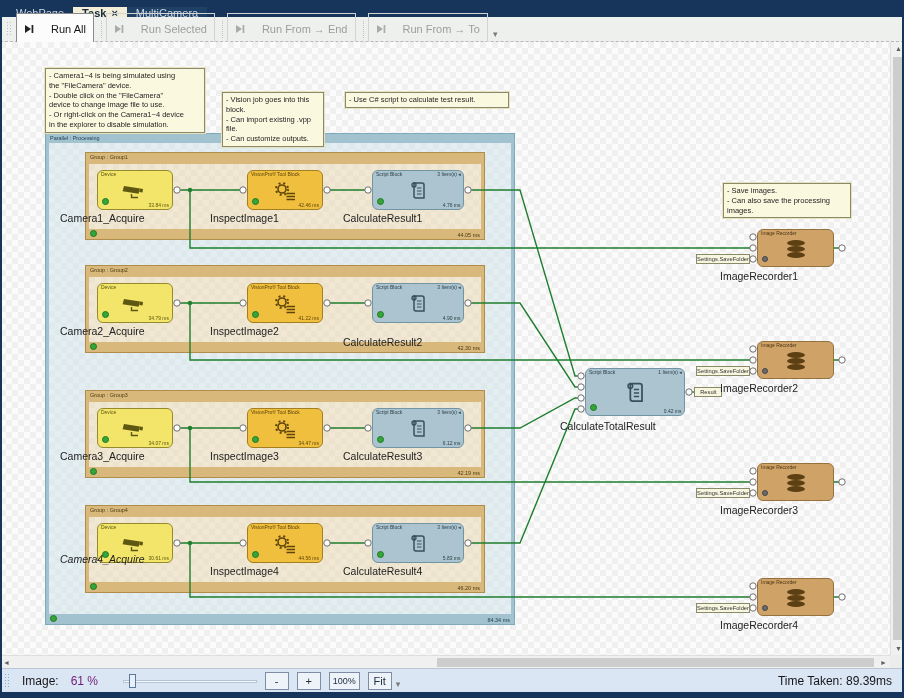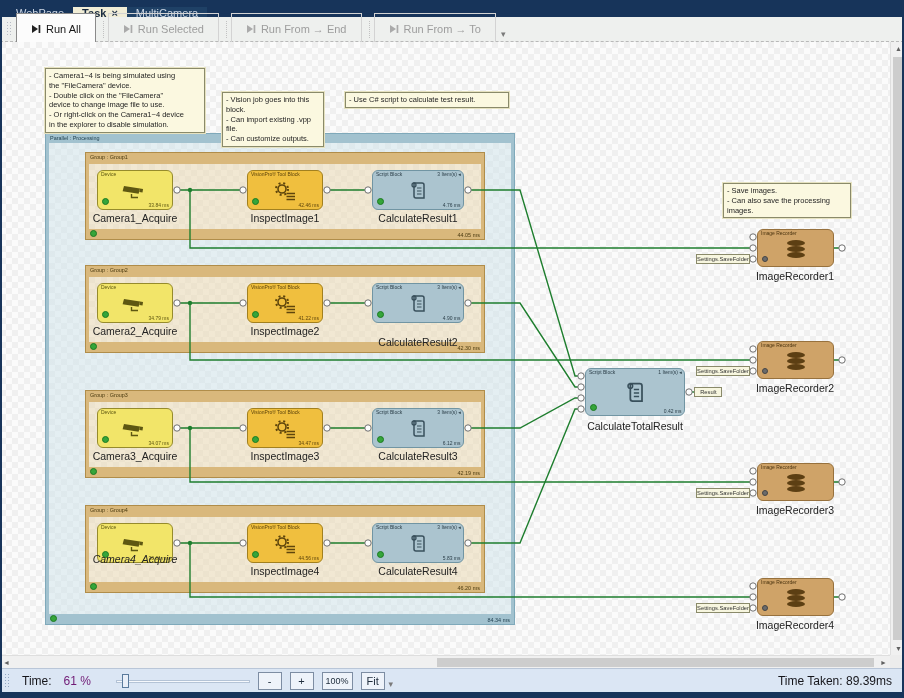--- a/index.html
+++ b/index.html
@@ -12,21 +12,21 @@
   
   .tabbar { position:absolute; left:0; top:0; width:904px; height:17px; background:#17345a; display:flex; align-items:stretch; padding-left:7px; }
   .tab { display:flex; align-items:flex-start; gap:5px; padding:0 9px; font-size:11px; color:#ccd6e4;margin-top:7px; }
   .tab.inactive2 { background:#1f4166; }
   .tab.active { background:#f1edd6; color:#17293f; font-weight:bold; }
   .tab .close { font-size:11px; font-weight:bold; color:#2a3a50; }
 
   
   .toolbar { position:absolute; left:0; top:17px; width:904px; height:25px; background:#eef0ee; border-bottom:1px dashed #b9b9b9; display:flex; align-items:center; padding-left:4px; }
   .grip { width:6px; height:16px; margin:0 4px 0 2px; background-image:radial-gradient(#b7bbc5 34%, transparent 36%); background-size:3px 3px; }
-  .tbtn { height:33px; display:flex; align-items:center; gap:5px; padding:0 14px; font-size:11px; margin-right:3px; white-space:nowrap; }
+  .tbtn { height:33px; display:flex; align-items:center; gap:17px; padding:0 7px; font-size:11px; margin-right:3px; white-space:nowrap; }
   .tbtn.on { background:#fcfcfc; border:1px solid #8a8a8a; color:#161616; }
   .tbtn.off { background:transparent; border:1px solid #d3d3d3; color:#9d9d9d; }
   .sep { width:1px; height:17px; border-left:1px dotted #c2c2c2; margin:0 4px; }
   .overflow { font-size:9px; color:#7a7a7a; margin-left:2px; align-self:flex-end; padding-bottom:2px; }
 
   
   .canvas { position:absolute; left:0; top:42px; width:890px; height:613px; overflow:hidden;
     background-image:conic-gradient(#fbfbfb 25%, #f0f0f0 0 50%, #fbfbfb 0 75%, #f0f0f0 0);
     background-size:12px 12px; }
   .canvas > * { position:absolute; }
@@ -56,21 +56,21 @@
   .blk .bh-l { position:absolute; left:3px; top:1px; font-size:8px; white-space:nowrap; transform:scale(.62); transform-origin:0 0; }
   .blk .bh-r { position:absolute; right:2px; top:1px; font-size:8px; white-space:nowrap; transform:scale(.62); transform-origin:100% 0; }
   .blk .bt-r { position:absolute; right:3px; bottom:1px; font-size:8px; white-space:nowrap; transform:scale(.62); transform-origin:100% 100%; }
   .blk .dot { position:absolute; left:4px; bottom:4px; }
   .blk svg.cicon { position:absolute; left:50%; top:52%; transform:translate(-50%,-50%); }
   .cam  { width:76px; height:40px; background:#f2e569; border:1px solid #968b2c; color:#5e5712; }
   .insp { width:76px; height:40px; background:#f0bf3e; border:1px solid #a2801f; color:#5e450c; }
   .calc { width:92px; height:40px; background:#abc4cf; border:1px solid #7195a3; color:#2e414b; }
   .calc.big { width:100px; height:48px; }
   .rec  { width:77px; height:38px; background:#cfa368; border:1px solid #97713d; color:#4c3510; }
-  .blk-label { width:150px; text-align:center; font-size:10.5px; color:#222; white-space:nowrap; }
+  .blk-label { width:150px; text-align:left; font-size:10.5px; color:#222; white-space:nowrap; }
 
   
   .tag { background:#f7f6df; border:1px solid #8a8a6a; display:flex; align-items:center; justify-content:center; overflow:visible; }
   .tag span { font-size:8px; white-space:nowrap; transform:scale(.72); color:#333; }
 
   
   .note { background:#fbf8e0; border:1px solid #8a8a6a; outline:1px solid #e6e2c0; padding:2px 3px; font-size:7.5px; line-height:1.3; color:#1e1e1e; }
 
   
   .vscroll { position:absolute; right:0; top:42px; width:14px; height:613px; background:#f0f0f0; border-left:1px solid #dedede; z-index:50; }
@@ -497,21 +497,21 @@
 </div>
 <div class="hscroll">
   <span class="sarrow" style="left:3px;top:3px;">◄</span>
   <div class="thumb"></div>
   <span class="sarrow" style="right:3px;top:3px;">►</span>
 </div>
 <div class="corner"></div>
 
 <div class="statusbar">
   <div class="grip" style="margin-left:4px;"></div>
-  <span class="zoom-label">Time:</span>
+  <span class="zoom-label">Image:</span>
   <span class="zoom-value">61 %</span>
   <div class="slider">
     <div class="track"></div>
     <div class="handle"></div>
   </div>
   <div class="sbtn">-</div>
   <div class="sbtn">+</div>
   <div class="sbtn small">100%</div>
   <div class="sbtn">Fit</div>
   <span class="overflow" style="align-self:flex-end;padding-bottom:3px;margin-left:4px;">▾</span>

